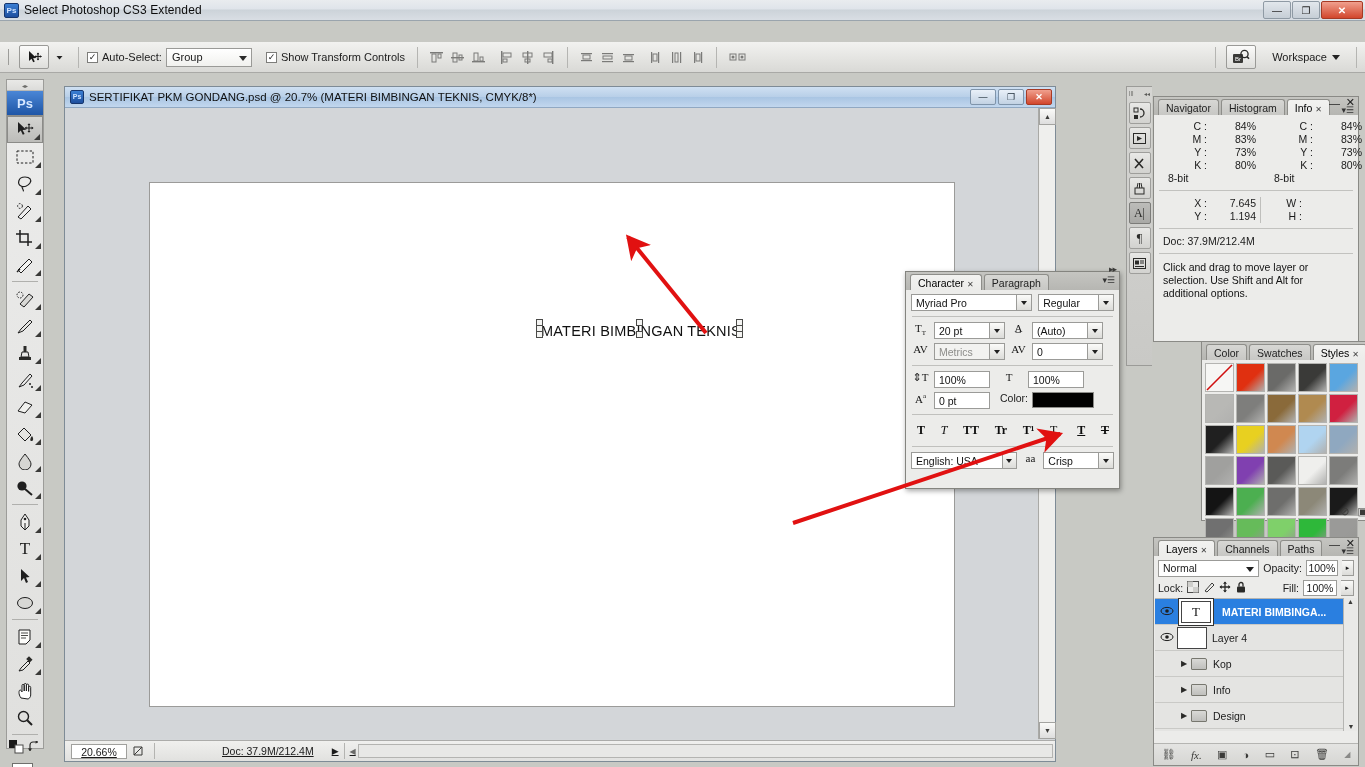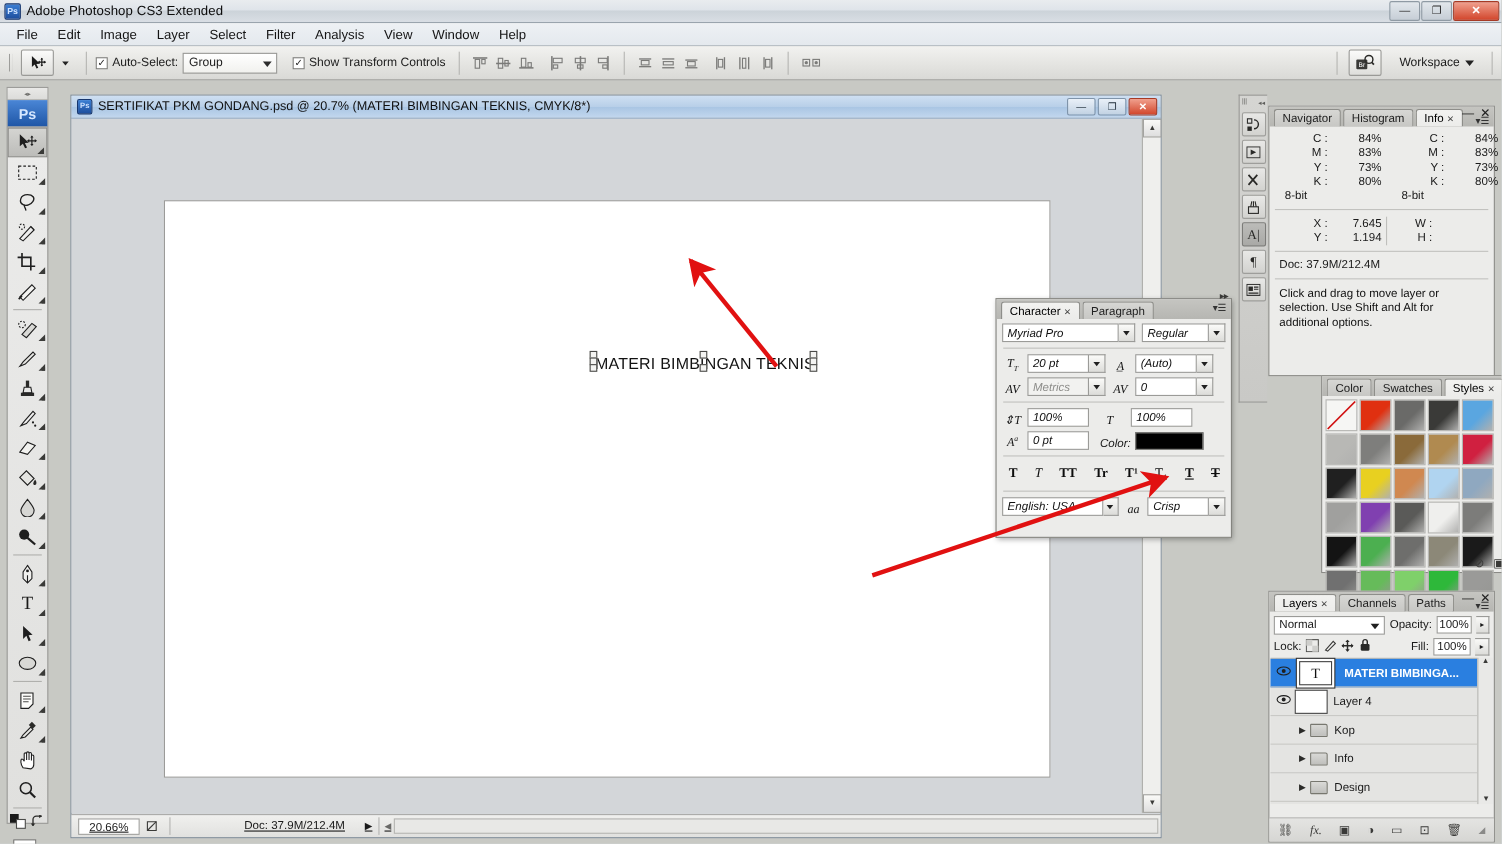--- a/index.html
+++ b/index.html
@@ -158,21 +158,21 @@
   .cp-tabs{ height:18px;background:linear-gradient(to bottom,#c5c5c1,#b6b6b2);
     display:flex;align-items:flex-end;padding-left:4px;position:relative;}
   .cp-tab{ height:16px;padding:0 7px;font-size:10.5px;line-height:16px;
     background:linear-gradient(to bottom,#d7d7d4,#c7c7c4);border:1px solid #8e8e8a;border-bottom:none;
     border-radius:3px 3px 0 0;margin-right:2px;color:#222;}
   .cp-tab.active{ background:linear-gradient(to bottom,#f2f2f0,#ececea);color:#000;}
   .cp-x{ font-size:8px;margin-left:3px;color:#444;}
   .cp-menu{ position:absolute;right:4px;top:3px;font-size:9px;color:#333;}
   .cp-dd{ position:absolute;right:3px;top:-8px;font-size:9px;color:#3a3a38;letter-spacing:-1px;}
   .cp-body{ padding:4px 5px;}
-  .cp-row{ display:flex;align-items:flex-end;margin-bottom:4px;gap:4px;font-style:italic;}
+  .cp-row{ display:flex;align-items:flex-start;margin-bottom:4px;gap:4px;}
   .fld{
     height:17px;border:1px solid #9b9b98;background:#fff;font-size:10.5px;
     display:flex;align-items:center;padding-left:4px;position:relative;color:#111;
   }
   .fld.gray{ background:#f2f2f0;color:#8d8d8a;}
   .dd-btn{ width:15px;height:17px;border:1px solid #9b9b98;border-left:none;
     background:linear-gradient(to bottom,#fbfbf9,#dcdcd9);
     display:flex;align-items:center;justify-content:center;}
   .dd-btn::after{ content:"";border-left:3.5px solid transparent;border-right:3.5px solid transparent;
     border-top:4.5px solid #202020;}
@@ -242,40 +242,28 @@
   
   .annot{ position:absolute;left:0;top:0;width:1365px;height:767px;pointer-events:none;z-index:60;}
 </style>
 </head>
 <body>
 
 <div id="app">
 
   <div class="titlebar">
     <div class="ps-logo">Ps</div>
-    <div class="title-text">Adobe Photoshop CS3 Extended</div>
+    <div class="title-text">Select Photoshop CS3 Extended</div>
     <div class="wincontrols">
       <div class="wb">—</div>
       <div class="wb">❐</div>
       <div class="wb close">✕</div>
     </div>
   </div>
 
-  <div class="menubar">
-    <div class="menuitem">File</div>
-    <div class="menuitem">Edit</div>
-    <div class="menuitem">Image</div>
-    <div class="menuitem">Layer</div>
-    <div class="menuitem">Select</div>
-    <div class="menuitem">Filter</div>
-    <div class="menuitem">Analysis</div>
-    <div class="menuitem">View</div>
-    <div class="menuitem">Window</div>
-    <div class="menuitem">Help</div>
-  </div>
 
   <div class="optionsbar">
     <div class="grip"></div>
     <div class="opt-tool">
       <svg width="17" height="17" viewBox="0 0 17 17">
           <path d="M3 2 L3 12 L5.5 9.7 L7.2 13.3 L8.8 12.6 L7.1 9.2 L10.3 9 Z" fill="#1a1a1a"></path>
           <path d="M12 4 v7 M8.6 7.5 h7" stroke="#1a1a1a" stroke-width="1.1" fill="none"></path>
           <path d="M15.5 7.5 l-1.6-1.4 v2.8 z M8.6 7.5 l1.6-1.4 v2.8 z M12 3.6 l-1.3 1.6 h2.6 z M12 11.4 l-1.3-1.6 h2.6 z" fill="#1a1a1a"></path>
         </svg>
     </div>

